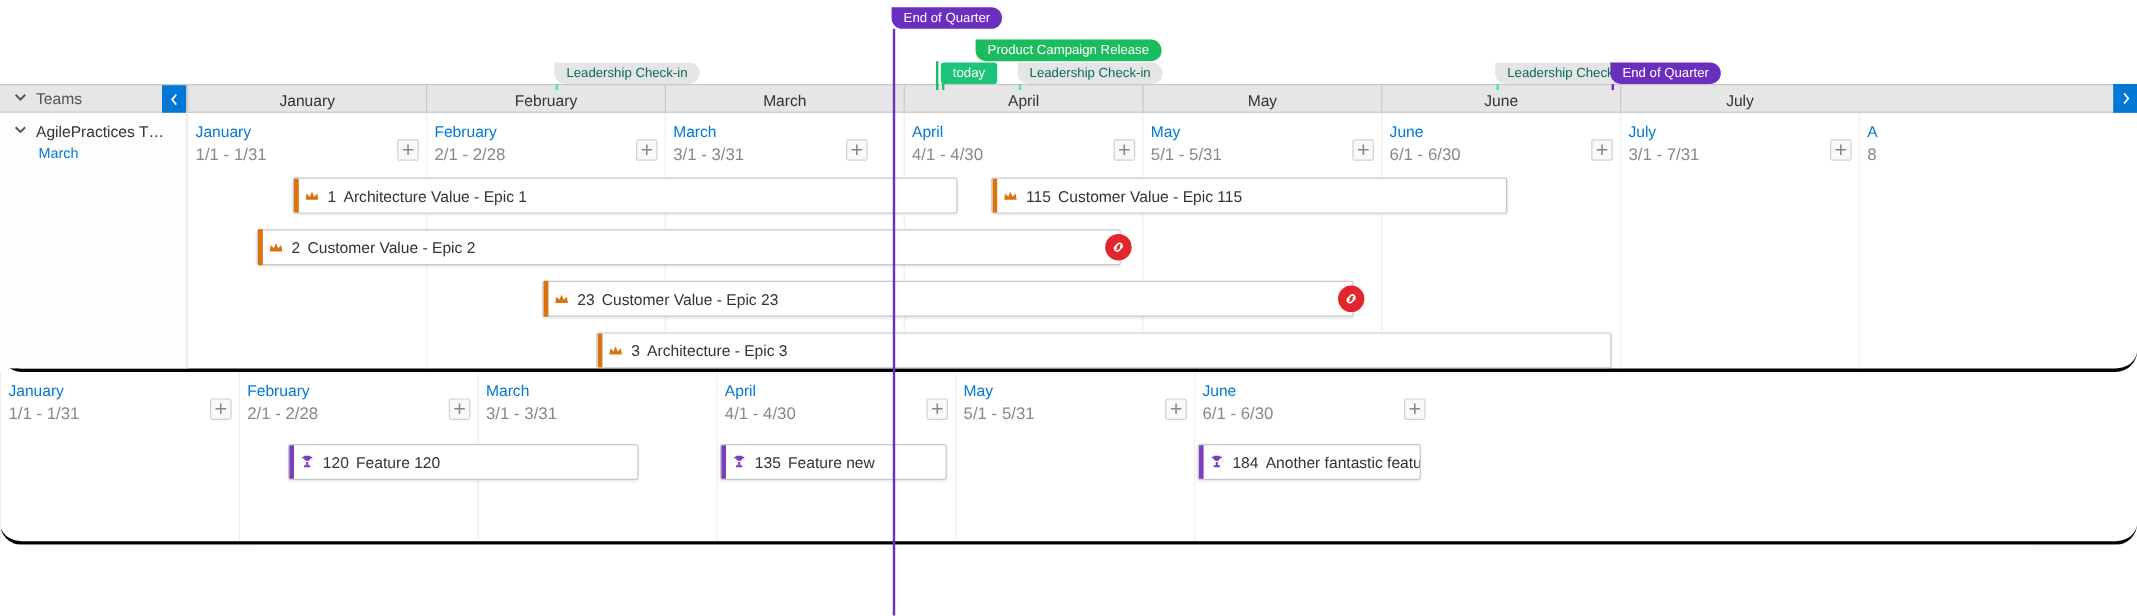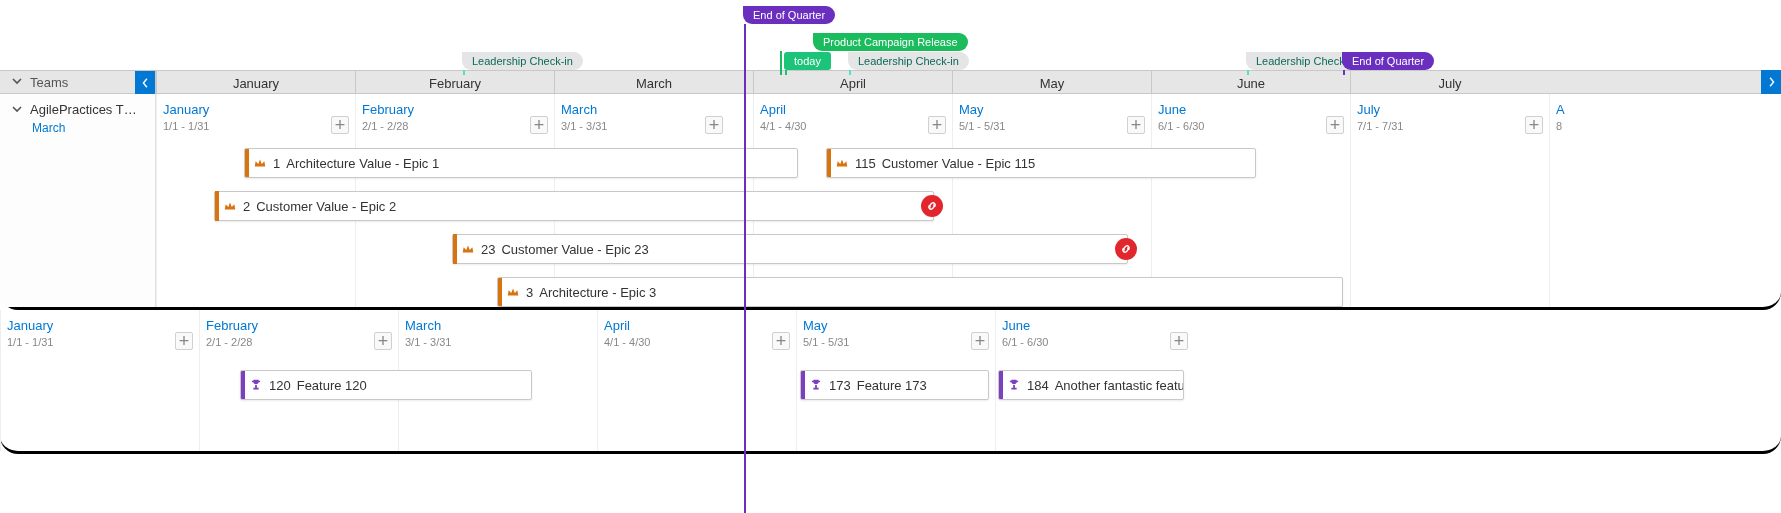--- a/index.html
+++ b/index.html
@@ -172,21 +172,21 @@
     left: 6px;
     color: #0078d4;
     font-size: 13px;
     cursor: pointer;
   }
   .sprint-rng {
     position: absolute;
     top: 26px;
     left: 6px;
     color: #888;
-    font-size: 11px;
+    font-size: 14px;
   }
   .add {
     position: absolute;
     top: 22px;
     right: 6px;
     width: 18px;
     height: 18px;
     color: #888;
     font-size: 18px;
     line-height: 16px;
@@ -344,21 +344,21 @@
             <div class="sprint-rng">5/1 - 5/31</div>
             <div class="add">+</div>
           </div>
           <div class="col" style="left: 995px; width: 199px;">
             <div class="sprint-lbl">June</div>
             <div class="sprint-rng">6/1 - 6/30</div>
             <div class="add">+</div>
           </div>
           <div class="col" style="left: 1194px; width: 199px;">
             <div class="sprint-lbl">July</div>
-            <div class="sprint-rng">7/1 - 7/31</div>
+            <div class="sprint-rng">3/1 - 7/31</div>
             <div class="add">+</div>
           </div>
           <div class="col" style="left: 1393px; width: 60px;">
             <div class="sprint-lbl">A</div>
             <div class="sprint-rng">8</div>
           </div>
           <div class="card epic" style="left: 88px; top: 54px; width: 554px;">
             <svg class="ic crown">
               <use href="#sym-crown"></use>
             </svg>
@@ -436,26 +436,26 @@
             <div class="sprint-rng">6/1 - 6/30</div>
             <div class="add">+</div>
           </div>
           <div class="card feat" style="left: 240px; top: 60px; width: 292px;">
             <svg class="ic trophy">
               <use href="#sym-trophy"></use>
             </svg>
             <span class="id">120</span>
             <span>Feature 120</span>
           </div>
-          <div class="card feat" style="left: 800px; top: 60px; width: 189px;">
+          <div class="card feat" style="left: 600px; top: 60px; width: 189px;">
             <svg class="ic trophy">
               <use href="#sym-trophy"></use>
             </svg>
-            <span class="id">173</span>
-            <span>Feature 173</span>
+            <span class="id">135</span>
+            <span>Feature new</span>
           </div>
           <div class="card feat" style="left: 998px; top: 60px; width: 186px;">
             <svg class="ic trophy">
               <use href="#sym-trophy"></use>
             </svg>
             <span class="id">184</span>
             <span>Another fantastic feature</span>
           </div>
         </div>
       </div>

